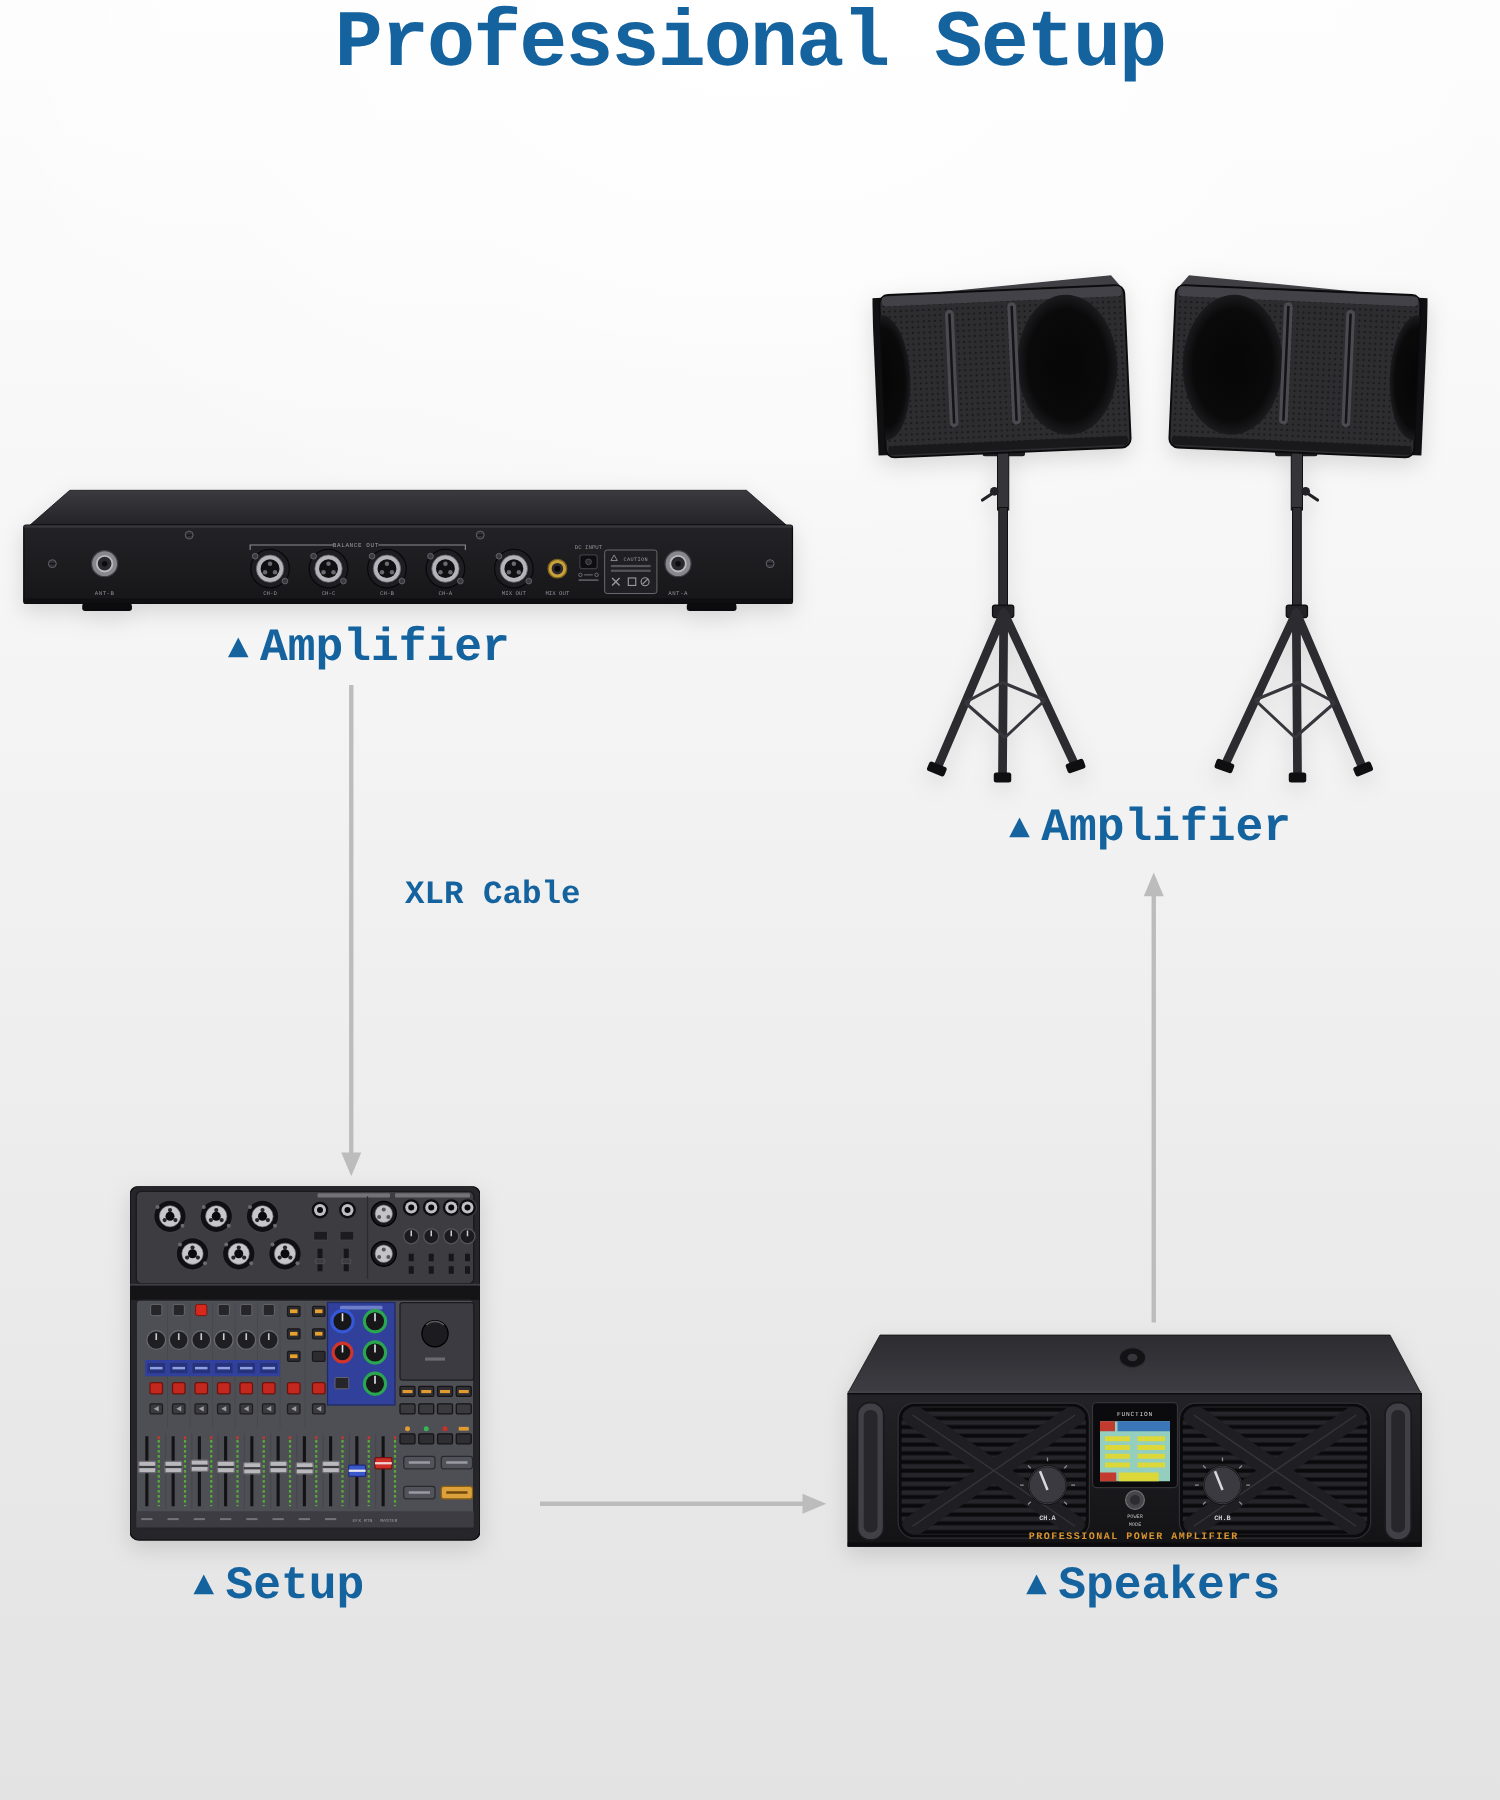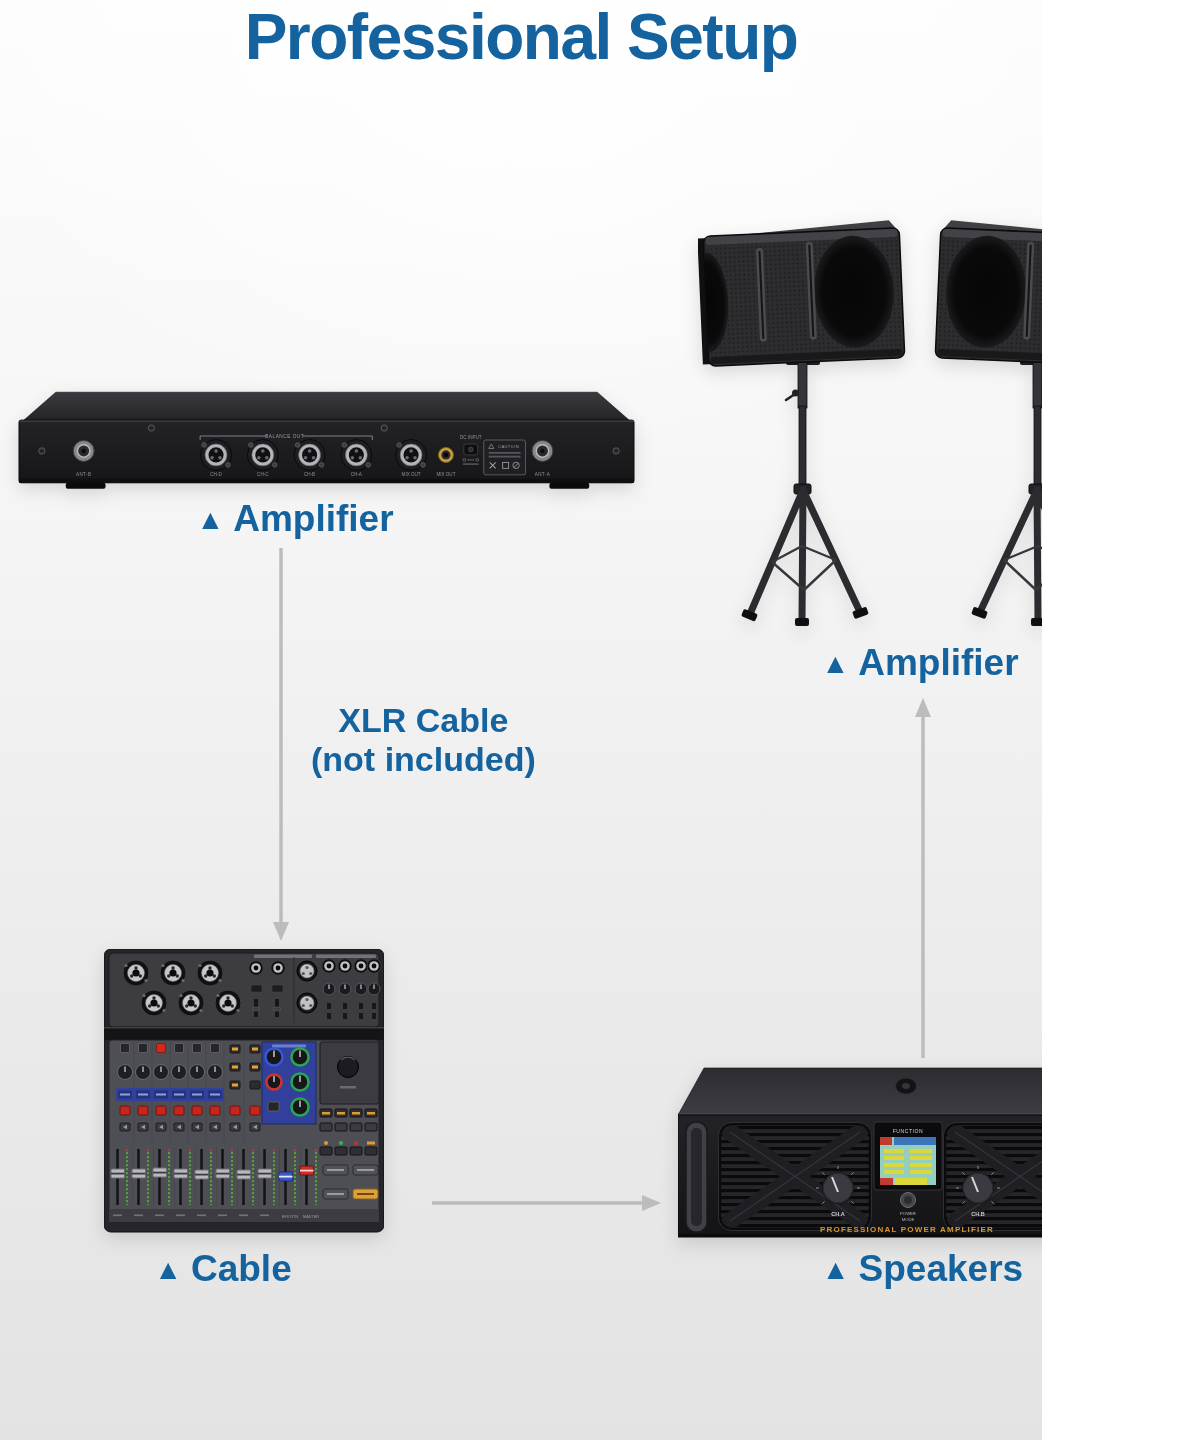--- a/index.html
+++ b/index.html
@@ -1,34 +1,34 @@
 <!DOCTYPE html>
 <html><head>
 <meta charset="utf-8">
 <style>
   html,body { margin:0; padding:0; }
   .stage {
-    position:relative; width:1042px; height:1440px; overflow:hidden;
-    font-family:Liberation Sans, sans-serif;
+    position:relative; width:1200px; height:1440px; overflow:hidden;
+    font-family:Liberation Mono, monospace;
     background:
       radial-gradient(95% 55% at 50% 0%, #ffffff 0%, rgba(255,255,255,0) 60%),
       linear-gradient(180deg,#fdfdfd 0%,#f6f6f6 32%,#ebebeb 68%,#e3e3e3 100%);
   }
   .title {
     position:absolute; top:0px; left:0; width:100%; text-align:center;
     font-size:64px; font-weight:bold; color:#14639f; letter-spacing:-1.5px;
   }
   .dev-label {
     position:absolute; display:flex; align-items:center; justify-content:center;
     gap:9px; color:#14639f; font-weight:bold; font-size:37px; white-space:nowrap;
   }
   .dev-label .tri { font-size:28px; line-height:1; transform:translateY(1px); }
   .note {
-    position:absolute; left:311px; top:701px; color:#14639f; font-weight:bold;
-    font-size:34px; line-height:1.14; text-align:center;
+    position:absolute; left:324px; top:701px; color:#14639f; font-weight:bold;
+    font-size:26px; line-height:1.14; text-align:right;
   }
   svg.device { position:absolute; filter:drop-shadow(0 6px 9px rgba(0,0,0,0.13)); }
   svg.arrow  { position:absolute; }
   .arrow line, .arrow path { stroke:#bcbcbc; }
 </style>
 </head>
 <body>
 
 <div class="stage">
 
@@ -199,21 +199,20 @@
       <span>Amplifier</span>
   </div>
 
   <svg class="arrow" style="left:269px; top:548px;" width="24" height="394" viewBox="0 0 24 394">
     <line x1="12" y1="0" x2="12" y2="376" stroke-width="3.5"></line>
     <polygon points="4,374 20,374 12,393" fill="#bcbcbc"></polygon>
   </svg>
 
   <div class="note">
     <div>XLR Cable</div>
-    <div>(not included)</div>
   </div>
 
   <svg class="arrow" style="left:432px; top:1191px;" width="232" height="24" viewBox="0 0 232 24">
     <line x1="0" y1="12" x2="212" y2="12" stroke-width="3.5"></line>
     <polygon points="210,4 210,20 229,12" fill="#bcbcbc"></polygon>
   </svg>
 
   <svg class="arrow" style="left:911px; top:698px;" width="24" height="364" viewBox="0 0 24 364">
     <polygon points="12,0 4,19 20,19" fill="#bcbcbc"></polygon>
     <line x1="12" y1="17" x2="12" y2="360" stroke-width="3.5"></line>
@@ -468,21 +467,21 @@
         <rect x="135" y="265.5" width="9" height="1.6" fill="#73737a"></rect>
           <rect x="156" y="265.5" width="9" height="1.6" fill="#73737a"></rect>
         <text x="186" y="268.5" font-size="3.8" fill="#9a9aa0" text-anchor="middle">EFX RTN</text>
         <text x="207" y="268.5" font-size="3.8" fill="#9a9aa0" text-anchor="middle">MASTER</text>
       </g>
     </g>
   </svg>
 
   <div class="dev-label" style="left:88px; top:1248px; width:270px;">
     <span class="tri">▲</span>
-      <span>Cable</span>
+      <span>Setup</span>
   </div>
 
   <svg class="device" style="left:678px; top:1064px;" width="460" height="181" viewBox="0 0 460 181">
     <defs>
       <linearGradient id="ampTop" x1="0" y1="0" x2="0" y2="1">
         <stop offset="0" stop-color="#2c2c31"></stop>
           <stop offset="1" stop-color="#3d3d43"></stop>
       </linearGradient>
       <linearGradient id="ampFace" x1="0" y1="0" x2="0" y2="1">
         <stop offset="0" stop-color="#232327"></stop>

